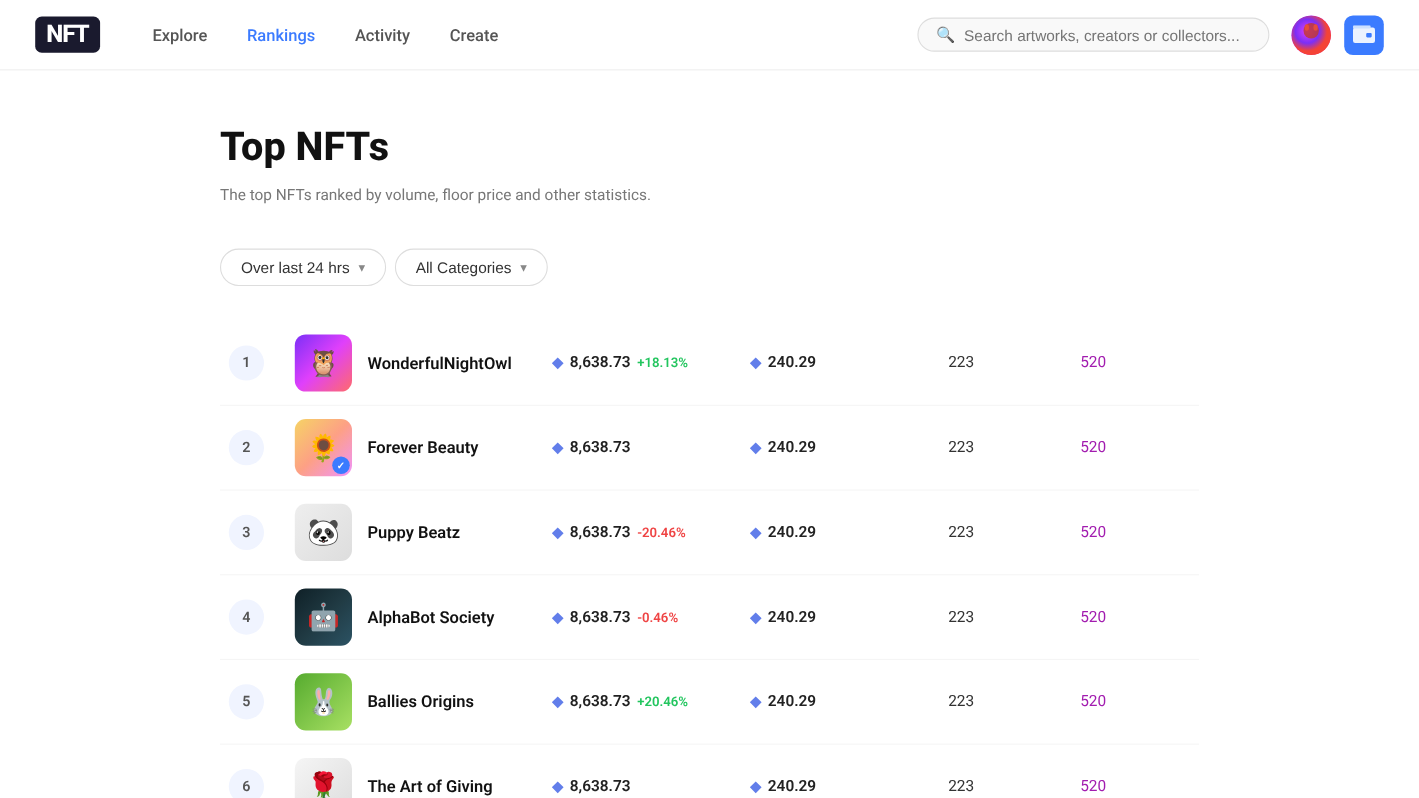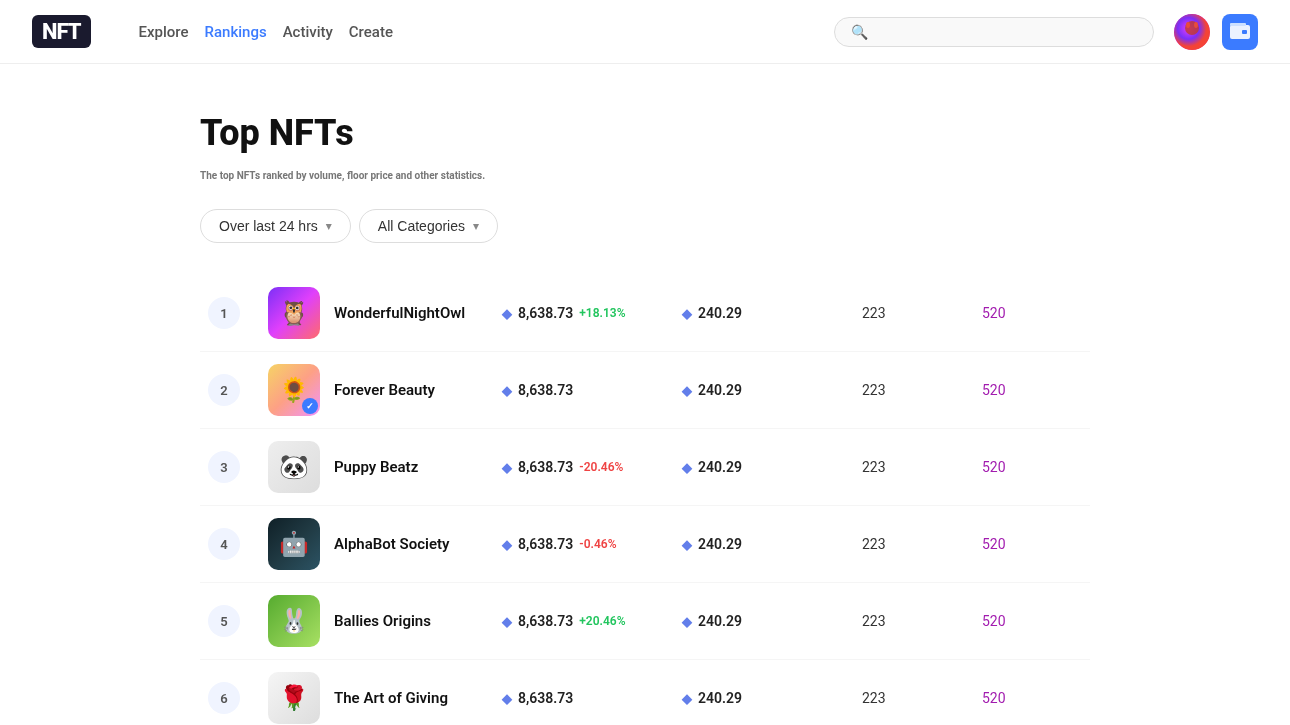--- a/index.html
+++ b/index.html
@@ -7,21 +7,21 @@
 
     
     .navbar {
       display: flex; align-items: center; padding: 0 32px; height: 64px;
       border-bottom: 1px solid #eee; background: #fff;
     }
     .nav-logo {
       font-size: 22px; font-weight: 800; color: #111; letter-spacing: -1px; margin-right: 48px;
       background: #1a1a2e; color: #fff; padding: 4px 10px; border-radius: 6px;
     }
-    .nav-links { display: flex; gap: 16px; align-items: center; }
+    .nav-links { display: flex; gap: 36px; align-items: center; }
     .nav-link {
       font-size: 15px; color: #555; text-decoration: none; cursor: pointer; font-weight: 500;
     }
     .nav-link.active { color: #3b7bff; }
     .search-bar {
       margin-left: auto; display: flex; align-items: center;
       border: 1px solid #ddd; border-radius: 24px; padding: 6px 16px; gap: 8px;
       width: 320px; background: #f9f9f9;
     }
     .search-icon-wrap { color: #888; font-size: 14px; }
@@ -34,21 +34,21 @@
       display: flex; align-items: center; justify-content: center; overflow: hidden;
     }
     .wallet-btn {
       width: 36px; height: 36px; border-radius: 8px; background: #3b7bff;
       display: flex; align-items: center; justify-content: center; cursor: pointer; position: relative;
     }
 
     
     .main { padding: 48px 200px 32px; }
     .page-title { font-size: 36px; font-weight: 800; color: #111; margin-bottom: 16px; }
-    .page-subtitle { font-size: 10px; color: #777; margin-bottom: 28px; font-weight: bold; }
+    .page-subtitle { font-size: 14px; color: #777; margin-bottom: 40px; }
 
     .filters { display: flex; gap: 8px; margin-bottom: 32px; }
     .filter-btn {
       display: flex; align-items: center; gap: 8px; border: 1px solid #ddd;
       border-radius: 24px; padding: 8px 18px; font-size: 14px; color: #333;
       cursor: pointer; background: #fff; font-weight: 500;
     }
     .filter-btn .arrow { font-size: 12px; color: #888; }
 
     
@@ -104,20 +104,21 @@
 <nav class="navbar">
   <div class="nav-logo">NFT</div>
   <div class="nav-links">
     <span class="nav-link">Explore</span>
     <span class="nav-link active">Rankings</span>
     <span class="nav-link">Activity</span>
     <span class="nav-link">Create</span>
   </div>
   <div class="search-bar">
     <span class="search-icon-wrap">🔍</span>
+    <input class="search-input" type="text" placeholder="Search artworks, creators or collectors..." style="">
   </div>
   <div class="nav-right">
     <div class="avatar">
       <svg width="36" height="36" viewBox="0 0 36 36">
         <circle cx="18" cy="18" r="18" fill="url(#av)"></circle>
         <defs>
           <radialGradient id="av" cx="40%" cy="40%">
             <stop offset="0%" stop-color="#e040fb"></stop>
             <stop offset="60%" stop-color="#7b2ff7"></stop>
             <stop offset="100%" stop-color="#f44336"></stop>

